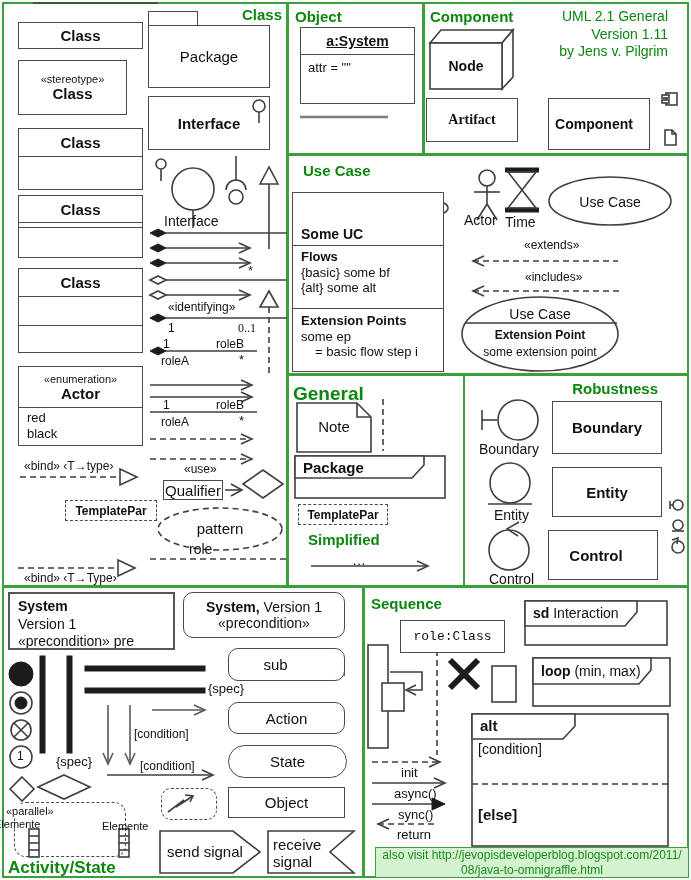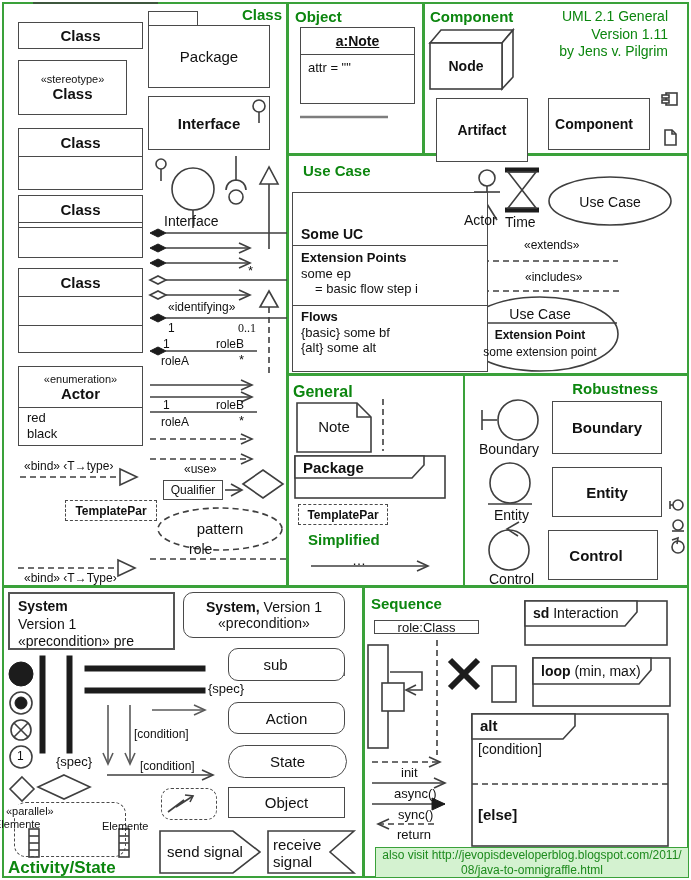--- a/index.html
+++ b/index.html
@@ -417,84 +417,84 @@
 
   <div class="lbl" style="left:163px;top:399px;">1</div>
   <div class="lbl" style="left:216px;top:399px;">roleB</div>
   <div class="lbl" style="left:161px;top:416px;">roleA</div>
   <div class="lbl" style="left:239px;top:414px;font-size:13px;">*</div>
 
   <div class="lbl" style="left:24px;top:460px;">«bind» ‹T→type›</div>
   <div class="lbl" style="left:184px;top:463px;">«use»</div>
 
   <div class="box cc" style="left:163px;top:480px;width:60px;height:20px;">
-    <span style="font-size:12px;">Qualifier</span>
+    <span style="font-size:15px;">Qualifier</span>
   </div>
 
   <div class="box cc dashedb" style="left:65px;top:500px;width:92px;height:21px;border-width:1.4px;">
     <span style="font-size:12px;">TemplatePar</span>
   </div>
   <div class="box cc" style="left:12px;top:509px;width:120px;height:44px;border-width:2px;border-color:#555;z-index:-1;">
     <span class="b" style="font-size:15px;">Class</span>
   </div>
 
   <div class="lbl" style="left:180px;top:520px;width:80px;text-align:center;font-size:15px;">pattern</div>
   <div class="lbl" style="left:189px;top:541px;font-size:14px;">role</div>
   <div class="lbl" style="left:24px;top:572px;">«bind» ‹T→Type›</div>
 
   <div class="lbl green" style="left:295px;top:8px;font-size:15px;">Object</div>
   <div class="box" style="left:300px;top:27px;width:115px;height:77px;">
     <div class="hd" style="height:27px;border-bottom:1.4px solid #4a4a4a;">
-      <span style="font-size:14px;text-decoration:underline;">a:Note</span>
+      <span style="font-size:14px;text-decoration:underline;">a:System</span>
     </div>
     <div style="padding:5px 0 0 7px;font-size:13px;">attr = ""</div>
   </div>
 
   <div class="lbl green" style="left:430px;top:8px;font-size:15px;">Component</div>
   <div class="lbl green" style="left:513px;top:8px;width:155px;text-align:right;font-size:14px;line-height:1.25;font-weight:normal;color:#0c860f;">
     <div>UML 2.1 General</div>
     <div>Version 1.11</div>
     <div>by Jens v. Pilgrim</div>
   </div>
   <div class="lbl b cc" style="left:430px;top:43px;width:72px;height:46px;font-size:14px;display:flex;">
     <span>Node</span>
   </div>
-  <div class="box cc" style="left:436px;top:98px;width:92px;height:64px;">
+  <div class="box cc" style="left:426px;top:98px;width:92px;height:44px;font-family:Liberation Serif, serif;">
     <span class="b" style="font-size:14px;">Artifact</span>
   </div>
   <div class="box cc" style="left:548px;top:98px;width:102px;height:52px;">
     <span class="b" style="font-size:14px;margin-right:10px;">Component</span>
   </div>
 
   <div class="lbl green" style="left:303px;top:162px;font-size:15px;">Use Case</div>
-  <div class="box" style="left:292px;top:192px;width:196px;height:180px;">
+  <div class="box" style="left:292px;top:192px;width:152px;height:180px;">
     <div style="height:52px;position:relative;">
       <span class="lbl b" style="left:8px;top:33px;font-size:14px;">Some UC</span>
+    </div>
+    <div class="cmp" style="height:63px;padding:3px 0 0 8px;font-size:13px;line-height:1.2;">
+      <div class="b">Flows</div>
+      <div>{basic} some bf</div>
+      <div>{alt} some alt</div>
     </div>
     <div class="cmp" style="height:60px;padding:4px 0 0 8px;font-size:13px;line-height:1.2;">
       <div class="b">Extension Points</div>
       <div>some ep</div>
       <div style="padding-left:14px;">= basic flow step i</div>
-    </div>
-    <div class="cmp" style="height:63px;padding:3px 0 0 8px;font-size:13px;line-height:1.2;">
-      <div class="b">Flows</div>
-      <div>{basic} some bf</div>
-      <div>{alt} some alt</div>
     </div>
   </div>
   <div class="lbl" style="left:464px;top:212px;font-size:14px;">Actor</div>
   <div class="lbl" style="left:505px;top:214px;font-size:14px;">Time</div>
   <div class="lbl" style="left:560px;top:194px;width:100px;text-align:center;font-size:14px;">Use Case</div>
   <div class="lbl" style="left:524px;top:239px;">«extends»</div>
   <div class="lbl" style="left:525px;top:271px;">«includes»</div>
   <div class="lbl" style="left:490px;top:306px;width:100px;text-align:center;font-size:14px;">Use Case</div>
   <div class="lbl b" style="left:480px;top:329px;width:120px;text-align:center;font-size:12px;">Extension Point</div>
   <div class="lbl" style="left:480px;top:346px;width:120px;text-align:center;">some extension point</div>
 
-  <div class="lbl green" style="left:293px;top:383px;font-size:16px;">General</div>
+  <div class="lbl green" style="left:293px;top:383px;font-size:19px;">General</div>
   <div class="lbl" style="left:297px;top:418px;width:74px;text-align:center;font-size:15px;">Note</div>
   <div class="lbl b" style="left:303px;top:459px;font-size:15px;">Package</div>
   <div class="box cc dashedb" style="left:298px;top:504px;width:90px;height:21px;border-width:1.4px;">
     <span style="font-size:12px;">TemplatePar</span>
   </div>
   <div class="lbl green" style="left:308px;top:531px;font-size:15px;">Simplified</div>
   <div class="lbl" style="left:352px;top:552px;font-size:14px;">…</div>
 
   <div class="lbl green" style="left:540px;top:380px;width:118px;text-align:right;font-size:15px;">Robustness</div>
   <div class="lbl" style="left:479px;top:441px;font-size:14px;">Boundary</div>
@@ -542,21 +542,21 @@
   <div class="box dashedb" style="left:14px;top:802px;width:112px;height:55px;border-radius:12px;border-width:1.5px;background:transparent;"></div>
   <div class="lbl" style="left:4px;top:805px;font-size:11px;background:#fff;padding:0 2px;">«parallel»</div>
   <div class="lbl" style="left:-6px;top:818px;font-size:11px;">Elemente</div>
   <div class="lbl" style="left:102px;top:820px;font-size:11px;">Elemente</div>
 
   <div class="lbl" style="left:167px;top:843px;font-size:15px;">send signal</div>
   <div class="lbl" style="left:273px;top:836px;width:58px;white-space:normal;font-size:15px;line-height:1.15;">receive signal</div>
   <div class="lbl green" style="left:8px;top:858px;font-size:17px;">Activity/State</div>
 
   <div class="lbl green" style="left:371px;top:595px;font-size:15px;">Sequence</div>
-  <div class="box cc" style="left:374px;top:620px;width:105px;height:14px;">
+  <div class="box cc" style="left:400px;top:620px;width:105px;height:33px;font-family:Liberation Mono, monospace;">
     <span style="font-size:13px;">role:Class</span>
   </div>
   <div class="lbl" style="left:533px;top:605px;font-size:14px;">
     <span class="b">sd</span><span> Interaction</span>
   </div>
   <div class="lbl" style="left:541px;top:663px;font-size:14px;">
     <span class="b">loop</span><span> (min, max)</span>
   </div>
   <div class="lbl b" style="left:480px;top:717px;font-size:15px;">alt</div>
   <div class="lbl" style="left:478px;top:741px;font-size:14px;">[condition]</div>

